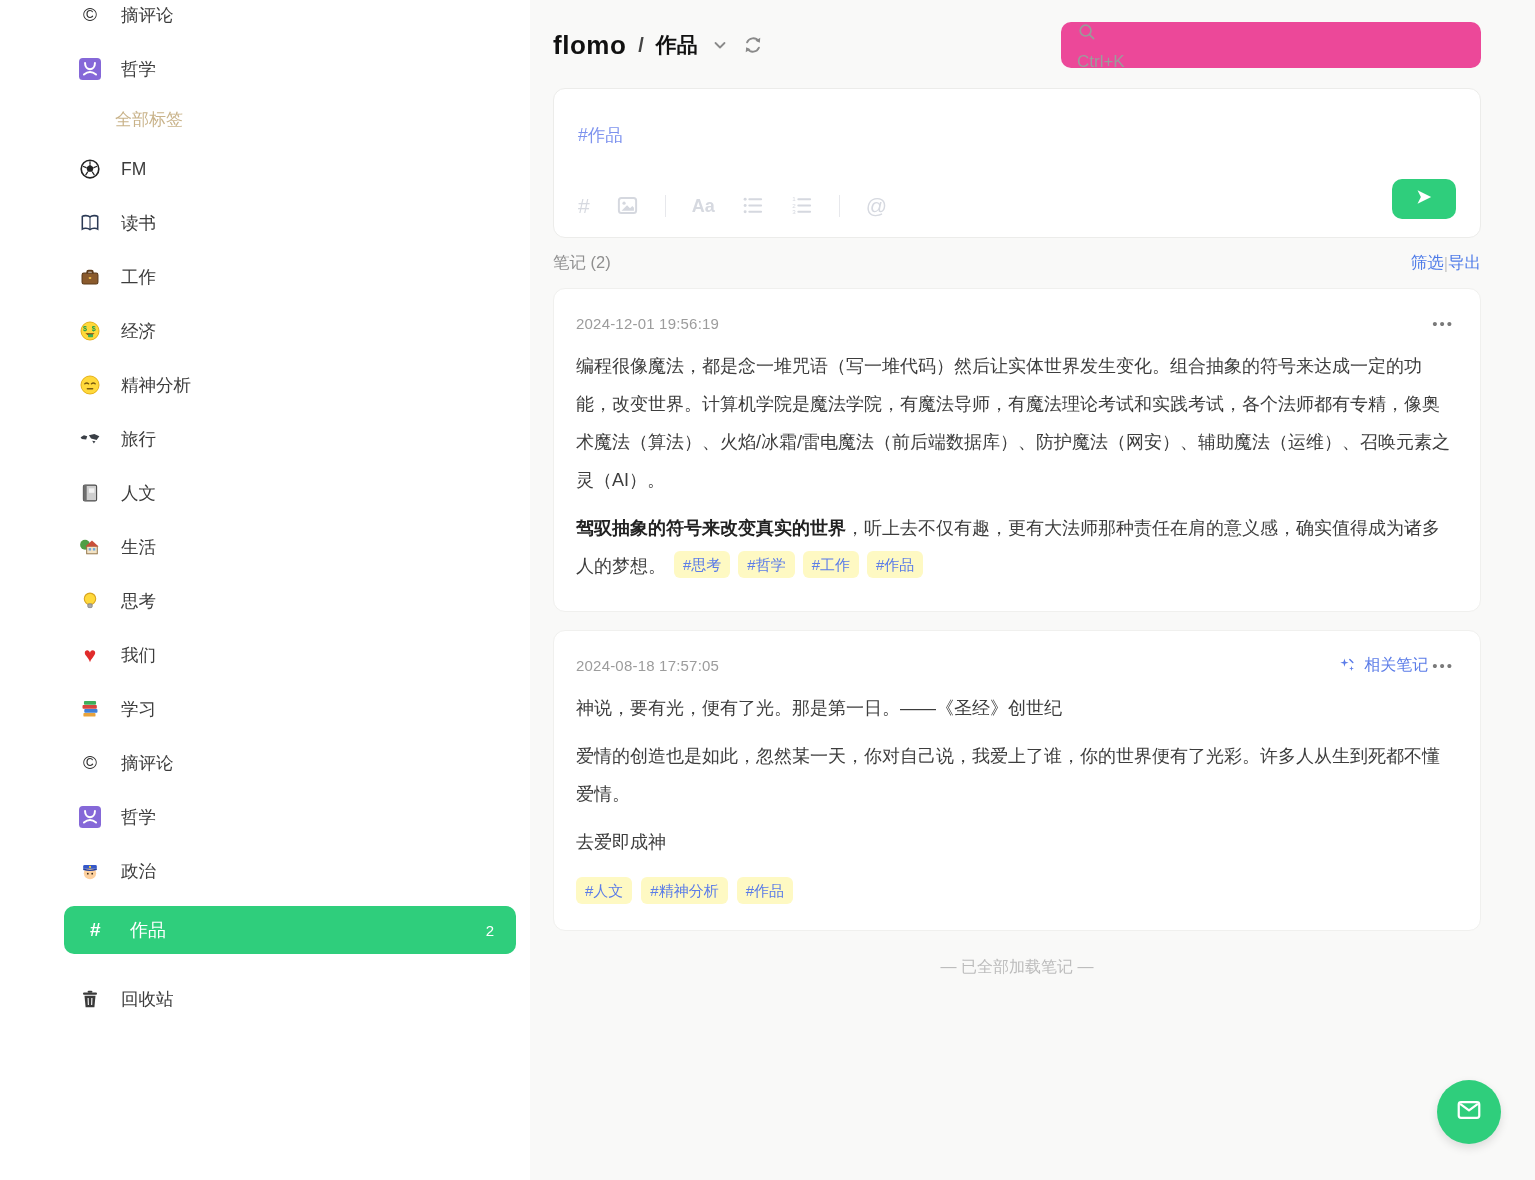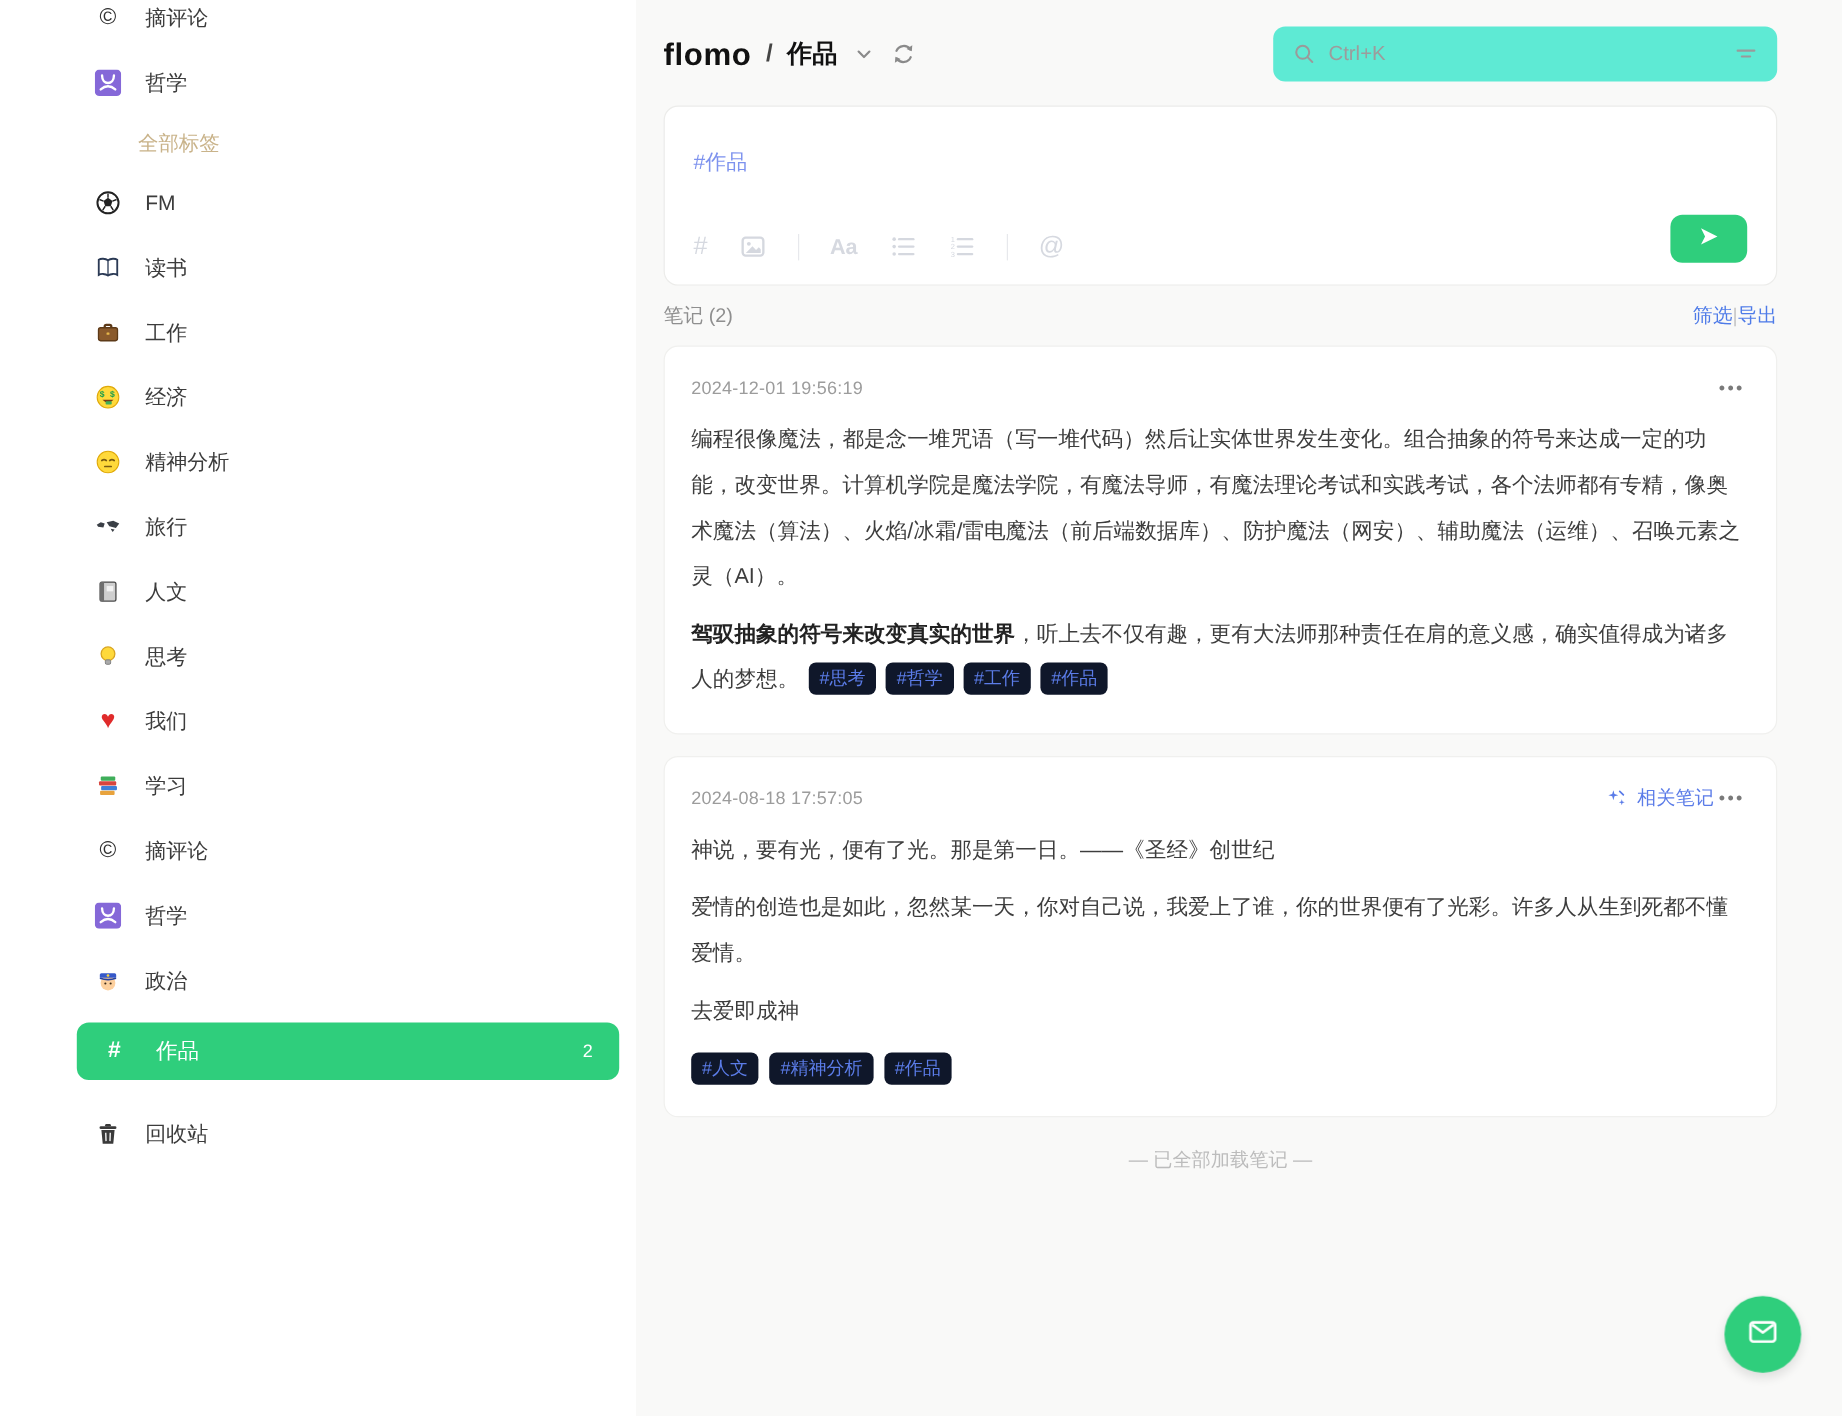--- a/index.html
+++ b/index.html
@@ -24,22 +24,22 @@
   .trash-row { margin-top:18px; }
 
   
   .main { flex:1; background:#f9f9f8; padding:22px 54px 0 23px; position:relative; }
   .topbar { display:flex; align-items:center; justify-content:space-between; height:46px; }
   .crumbs { display:flex; align-items:center; gap:12px; }
   .logo { font-size:26px; font-weight:800; color:#111; letter-spacing:.5px; }
   .crumb-sep { font-size:20px; color:#444; font-weight:600; }
   .crumb-tag { font-size:21px; font-weight:700; color:#111; }
   .icon-btn { display:flex; align-items:center; justify-content:center; cursor:pointer; }
-  .searchbox { width:420px; height:46px; background:#5eead4; border-radius:10px;
-               display:flex; align-items:center; padding:0 16px; gap:10px; }
+  .searchbox { width:420px; height:46px; background:#ec4899; border-radius:10px;
+               display:flex; align-items:flex-start; padding:0 16px; gap:10px;flex-direction:column; }
   .searchbox input { flex:1; border:none; outline:none; background:transparent;
                      font-size:17px; color:#333; font-family:inherit; }
   .searchbox input::placeholder { color:#9c9c9c; }
 
   
   .editor-card { margin-top:20px; height:150px; background:#fff; border:1px solid #ececea;
                  border-radius:12px; padding:34px 24px 18px 24px; position:relative; }
   .editor-tag { color:#7d92ee; font-size:17.5px; }
   .ed-toolbar { position:absolute; left:24px; bottom:20px; display:flex; align-items:center; gap:26px;
                 color:#d6d9e0; }
@@ -63,21 +63,21 @@
   .note-card + .note-card { margin-top:18px; }
   .note-head { display:flex; align-items:center; justify-content:space-between; height:24px; }
   .note-time { color:#9c9c9c; font-size:15px; letter-spacing:.2px; }
   .note-head-right { display:flex; align-items:center; gap:4px; }
   .related-link { display:flex; align-items:center; gap:7px; color:#5b7ce8; font-size:16px; cursor:pointer; }
   .more-dots { color:#7a7a7a; font-size:15px; letter-spacing:2px; cursor:pointer; }
   .note-body { margin-top:12px; color:#3d3d3d; font-size:18px; line-height:38px; }
   .note-body p { margin:10px 0 0 0; }
   .note-body p:first-child { margin-top:0; }
   .bold-seg { font-weight:700; color:#222; }
-  .tag-pill { display:inline-block; background:#0f172a; color:#5b7ce8; font-size:15px;
+  .tag-pill { display:inline-block; background:#fef9c3; color:#5b7ce8; font-size:15px;
               line-height:1; padding:6px 9px; border-radius:6px; margin-left:8px;
               vertical-align:2px; cursor:pointer; }
   .tag-row { margin-top:16px; display:flex; gap:9px; }
   .tag-row .tag-pill { margin-left:0; }
 
   .end-note { margin:26px 0 0 0; text-align:center; color:#bcbcbc; font-size:16px; }
 
   
   .fab { position:fixed; right:34px; bottom:36px; width:64px; height:64px; border-radius:50%;
          background:#2fce7c; display:flex; align-items:center; justify-content:center;
@@ -180,20 +180,32 @@
       <span class="ico">
         <svg width="22" height="22" viewBox="0 0 20 20">
             <rect x="4" y="2.8" width="12" height="14.4" rx="1.4" fill="#cfcfcf" stroke="#4a4a4a" stroke-width="1"></rect>
             <rect x="4" y="2.8" width="3" height="14.4" fill="#6f6f6f"></rect>
             <rect x="9" y="5.8" width="5" height="4" fill="#f2f2f2"></rect>
           </svg>
       </span>
       <span>人文</span>
     </div>
 
+    <div class="srow">
+      <span class="ico">
+        <svg width="22" height="22" viewBox="0 0 20 20">
+            <circle cx="5.5" cy="8" r="4.5" fill="#4f9e45"></circle>
+            <rect x="7" y="9.2" width="9.6" height="7" fill="#f3e3c5" stroke="#8a6a3a" stroke-width="0.8"></rect>
+            <path d="M5.8 9.6 L11.8 4.2 L17.8 9.6 Z" fill="#c94f38"></path>
+            <rect x="8.8" y="11" width="2.2" height="2.2" fill="#6fa8dc"></rect>
+            <rect x="12.6" y="11" width="2.2" height="2.2" fill="#6fa8dc"></rect>
+          </svg>
+      </span>
+      <span>生活</span>
+    </div>
 
     <div class="srow">
       <span class="ico">
         <svg width="22" height="22" viewBox="0 0 20 20">
             <circle cx="10" cy="8" r="5.2" fill="#ffd93b" stroke="#d9a520" stroke-width="1"></circle>
             <rect x="8" y="12.6" width="4" height="3.4" rx="1" fill="#aaaaaa" stroke="#7e7e7e" stroke-width="0.7"></rect>
           </svg>
       </span>
       <span>思考</span>
     </div>

